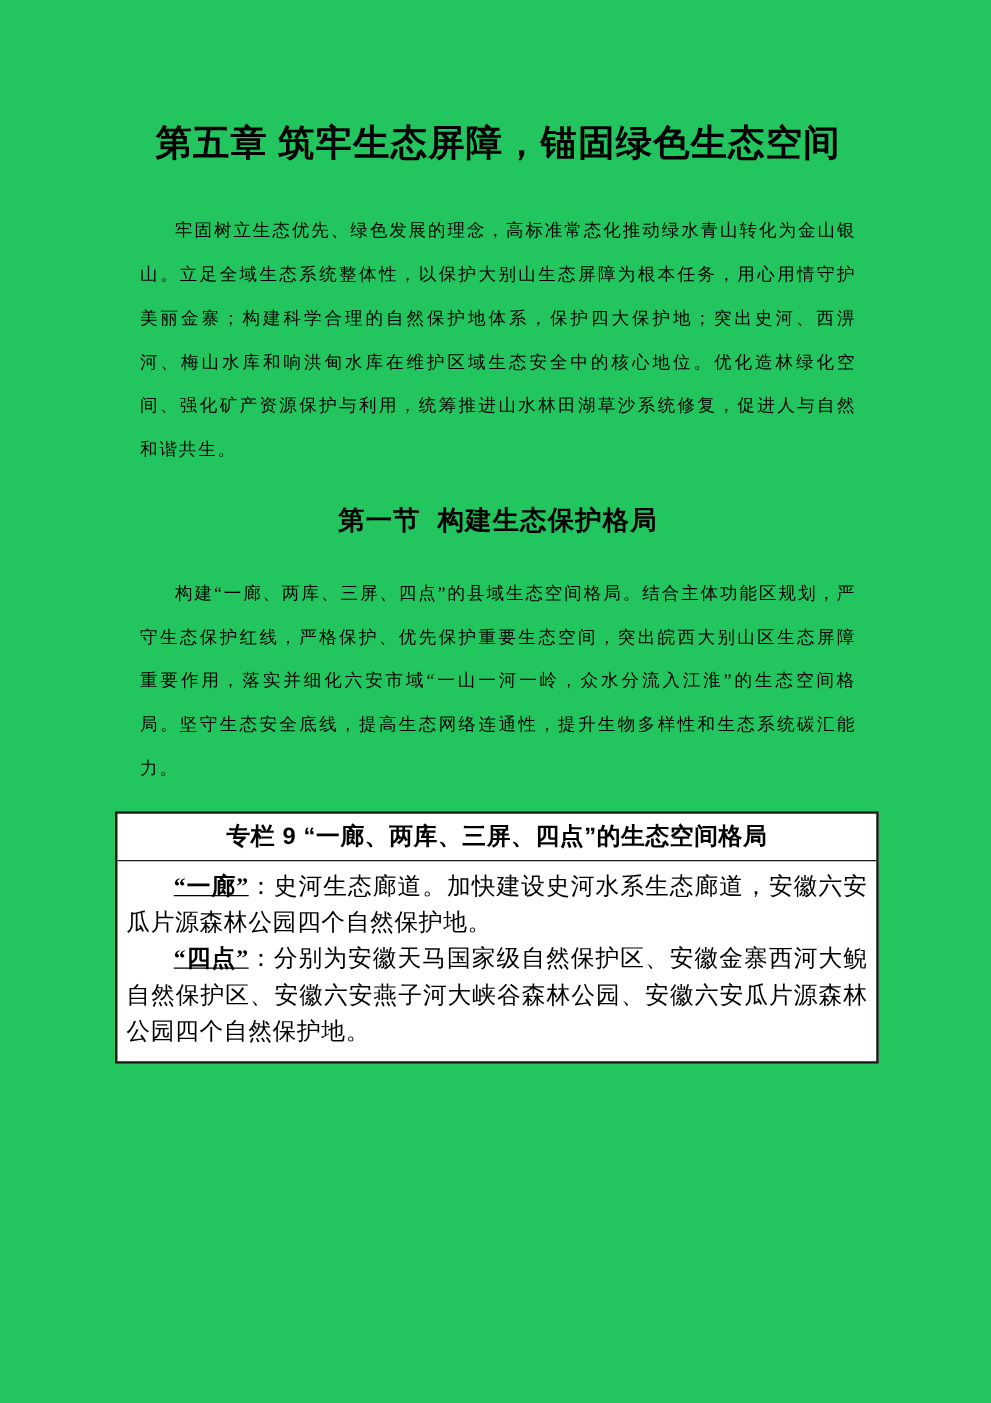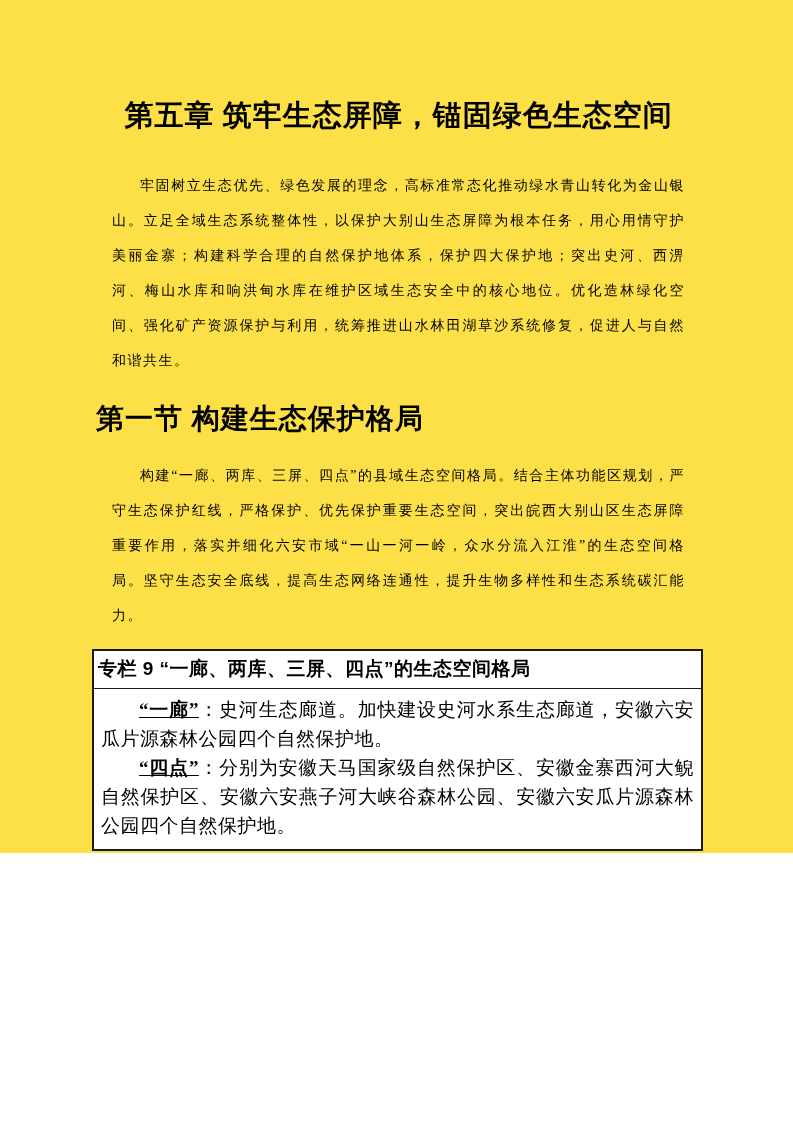--- a/index.html
+++ b/index.html
@@ -3,23 +3,23 @@
 <meta charset="utf-8">
 <style>
   html, body {
     margin: 0;
     padding: 0;
     background: #ffffff;
   }
   .page {
     position: relative;
     width: 793px;
-    height: 853px;
+    height: 1122px;
     margin: 0 auto;
-    background: #fde047;
+    background: #22c55e;
     box-sizing: border-box;
     padding: 94px 92px 0 96px;
     color: #000000;
     overflow: hidden;
   }
   .chapter-title {
     font-family: "Liberation Serif", "DejaVu Serif", serif;
     font-size: 29px;
     font-weight: bold;
     text-align: center;
@@ -31,40 +31,41 @@
     font-family: "Liberation Serif", "DejaVu Serif", serif;
     font-size: 14px;
     line-height: 35px;
     text-align: justify;
     text-justify: inter-ideograph;
     text-indent: 2em;
     letter-spacing: 1.5px;
     margin: 16px;
   }
   .section-heading {
-    font-family: Liberation Sans, sans-serif;
-    font-size: 28px;
+    font-family: Liberation Mono, monospace;
+    font-size: 21px;
     font-weight: bold;
+    text-align: center;
     letter-spacing: 1px;
     margin: 26px 0 24px 0;
     line-height: 30px;
   }
   .column-box {
     margin-top: 6px;
     margin-left: -4px;
     margin-right: -2px;
     border: 2px solid #1a1a1a;
     box-sizing: border-box;
     background: #ffffff;
   }
   .column-box-title {
     font-family: "Liberation Sans", "DejaVu Sans", sans-serif;
     font-size: 19px;
     font-weight: bold;
-    text-align: left;
+    text-align: center;
     padding: 5px 4px 6px 4px;
     border-bottom: 1px solid #1a1a1a;
     letter-spacing: 0.5px;
   }
   .column-box-body {
     padding: 6px 7px 9px 7px;
   }
   .box-para {
     font-family: "Liberation Serif", "DejaVu Serif", serif;
     font-size: 19px;

